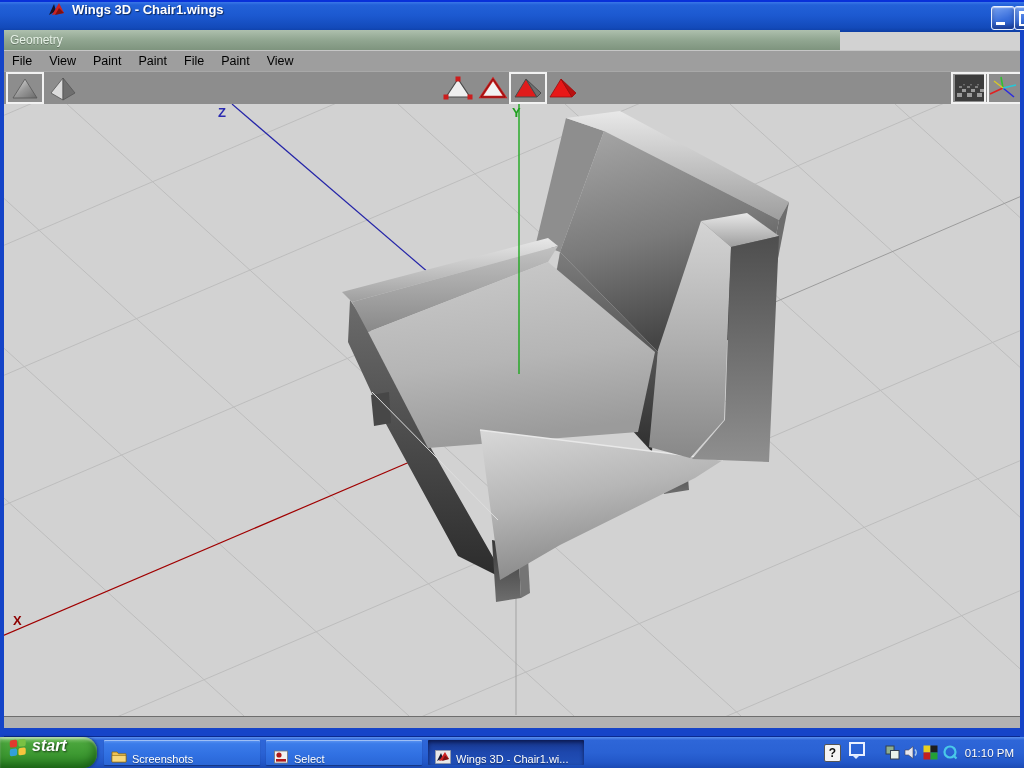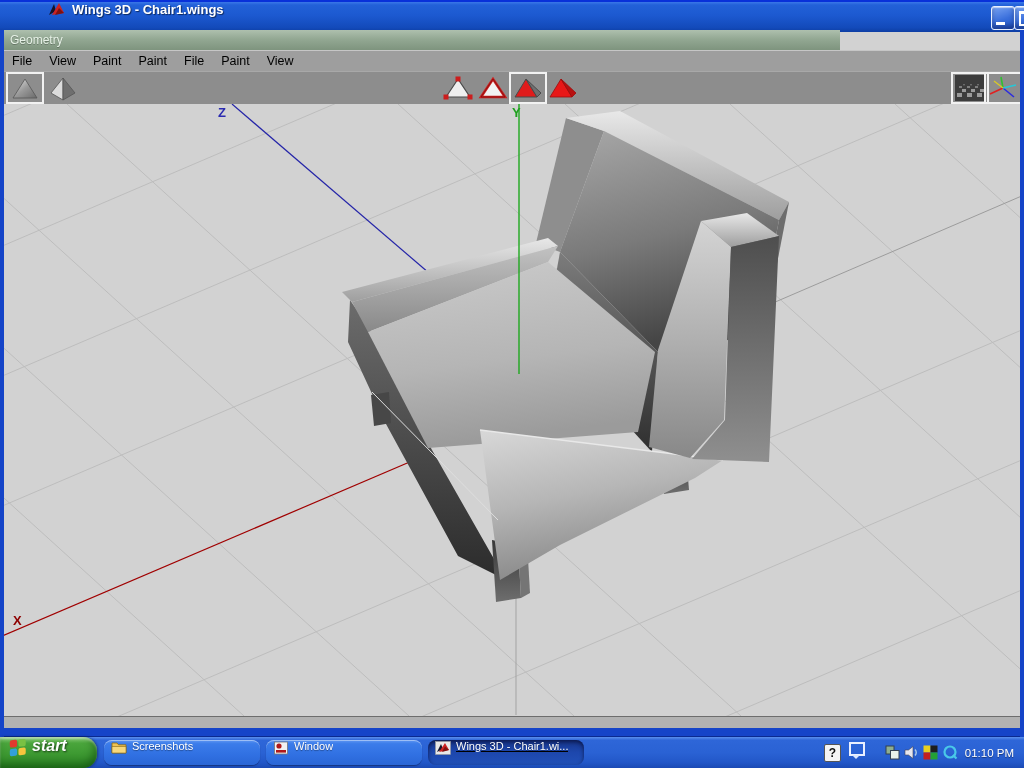--- a/index.html
+++ b/index.html
@@ -48,26 +48,26 @@
 
   
   .taskbar{position:absolute;left:0;top:737px;width:1024px;height:31px;
     background:linear-gradient(180deg,#5b90ec 0%,#2e66d8 10%,#2a62d4 50%,#2257c8 82%,#1b4ab4 100%);}
   .start-btn{position:absolute;left:0;top:0;width:97px;height:31px;border-radius:0 14px 14px 0;
     background:linear-gradient(180deg,#8ed27e 0%,#4aa53c 20%,#3b9730 60%,#2c8523 100%);
     box-shadow:inset -3px -4px 8px rgba(0,50,0,.45),inset 0 2px 2px rgba(255,255,255,.45),1px 0 3px rgba(0,0,0,.4);
     display:flex;cursor:pointer;}
   .start-flag{width:20px;height:20px;margin:0 4px 0 8px;}
   .start-label{color:#fff;font-size:16px;font-weight:bold;font-style:italic;text-shadow:1px 1px 2px rgba(0,0,0,.6);}
-  .task-btn{position:absolute;top:3px;height:25px;width:156px;border-radius:8px;
+  .task-btn{position:absolute;top:3px;height:25px;width:156px;border-radius:1px;
     background:linear-gradient(180deg,#5f97f2 0%,#3b7cea 15%,#3070e2 60%,#2a66d6 100%);
     box-shadow:inset 0 1px 0 rgba(255,255,255,.4),0 1px 1px rgba(0,0,20,.35);
-    display:flex;align-items:flex-start;gap:5px;padding:0 7px;box-sizing:border-box;cursor:pointer;}
+    display:flex;align-items:flex-end;gap:5px;padding:0 7px;box-sizing:border-box;cursor:pointer;}
   .task-active{background:linear-gradient(180deg,#17368c 0%,#1d47ad 50%,#2150b8 100%);
-    box-shadow:inset 0 2px 4px rgba(0,0,30,.6);text-decoration:underline;}
+    box-shadow:inset 0 2px 4px rgba(0,0,30,.6);}
   .tb-ic{width:16px;height:16px;flex:0 0 16px;}
   .tb-label{color:#fff;font-size:11px;white-space:nowrap;overflow:hidden;text-shadow:0 1px 1px rgba(0,0,0,.4);}
   .tray-item{position:absolute;top:7px;width:17px;height:17px;cursor:pointer;}
   .help-chip{position:absolute;left:824px;top:7px;width:15px;height:16px;background:#f4f4f4;border:1px solid #555;
     border-radius:2px;color:#111;font-size:12px;font-weight:bold;text-align:center;line-height:16px;cursor:pointer;}
   .winglyph{position:absolute;left:849px;top:5px;width:12px;height:10px;border:2px solid #eaf0ff;cursor:pointer;}
   .winglyph:after{content:"";position:absolute;left:1px;top:11px;border:4px solid transparent;border-top-color:#dce8ff;}
   .clock{position:absolute;right:10px;top:0;height:31px;display:flex;align-items:center;color:#fff;font-size:11.5px;
     text-shadow:0 1px 1px rgba(0,0,0,.45);cursor:default;}
 </style>
@@ -316,21 +316,21 @@
       </svg>
       <span class="tb-label">Screenshots</span>
     </div>
 
     <div class="task-btn" style="left:266px">
       <svg class="tb-ic" viewBox="0 0 16 16">
         <rect x="1.5" y="2" width="13" height="12" fill="#f2f2f2" stroke="#777" stroke-width="0.8"></rect>
         <circle cx="6" cy="6" r="2.6" fill="#b01818"></circle>
         <rect x="3" y="10" width="10" height="2.6" fill="#b01818"></rect>
       </svg>
-      <span class="tb-label">Window</span>
+      <span class="tb-label">Select</span>
     </div>
 
     <div class="task-btn task-active" style="left:428px">
       <svg class="tb-ic" viewBox="0 0 16 16">
         <rect x="0.5" y="1.5" width="15" height="13" fill="#e8e8e8" stroke="#999" stroke-width="0.6"></rect>
         <polygon points="2,12 6,4 8,9" fill="#14142a"></polygon>
         <polygon points="4,12 10,3 14,10" fill="#cc2222"></polygon>
         <polygon points="7,12 14,10 10,6.5" fill="#7d1212"></polygon>
       </svg>
       <span class="tb-label">Wings 3D - Chair1.wi...</span>

